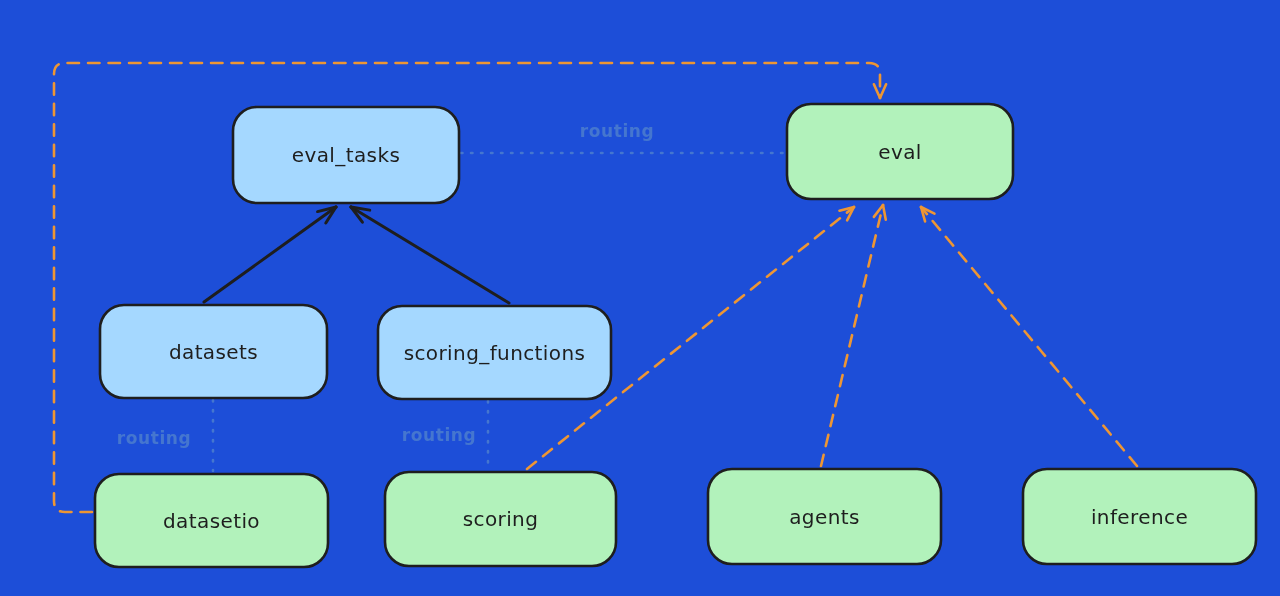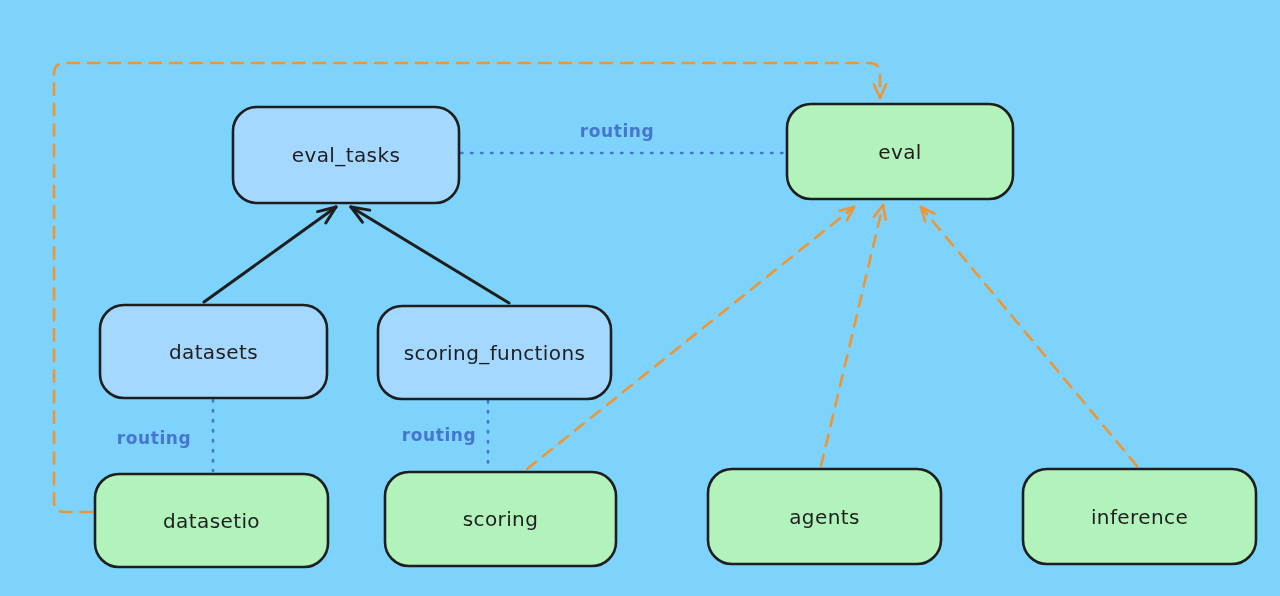--- a/index.html
+++ b/index.html
@@ -4,21 +4,21 @@
 <style>
   html, body {
     margin: 0;
     padding: 0;
     background: #ffffff;
   }
   .canvas {
     position: relative;
     width: 1280px;
     height: 596px;
-    background: #7dd3fc;
+    background: #1d4ed8;
     overflow: hidden;
     font-family: "DejaVu Sans", sans-serif;
   }
   svg {
     display: block;
   }
   .node-rect {
     stroke-width: 2.6px;
   }
   .node-label {

